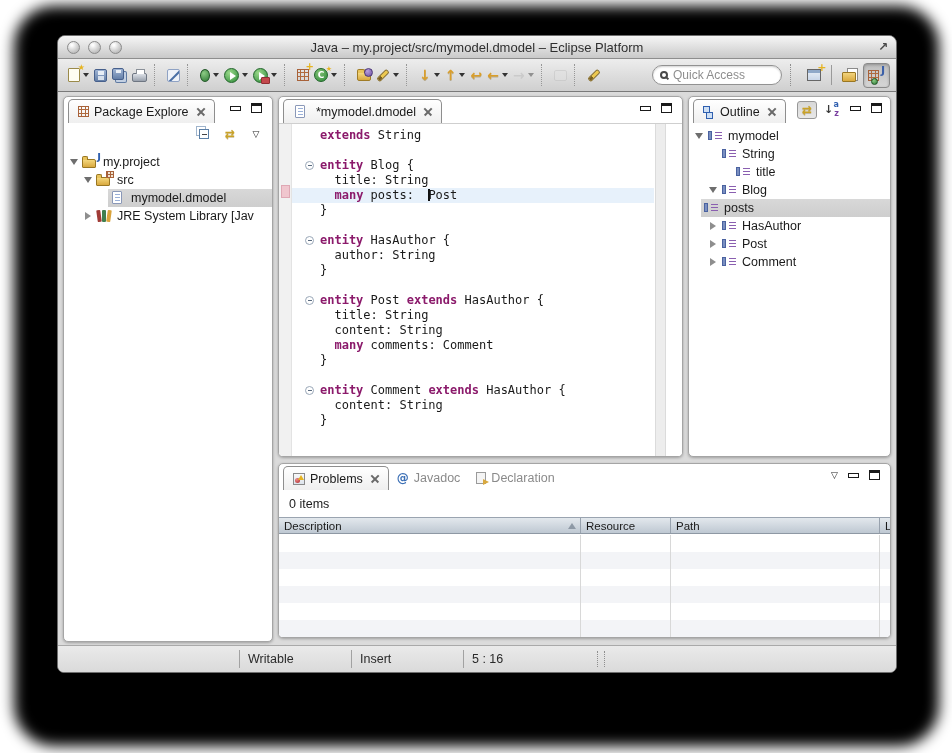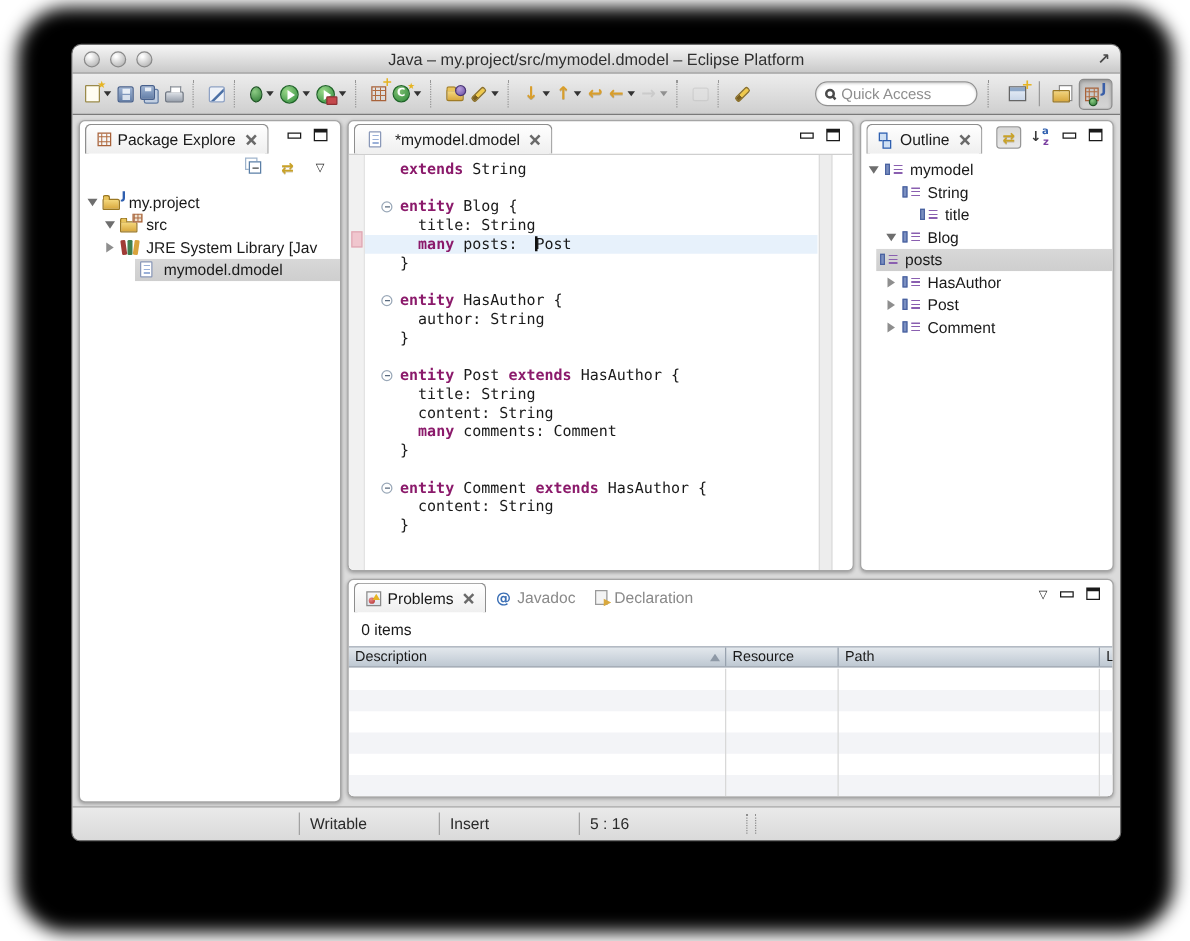--- a/index.html
+++ b/index.html
@@ -334,41 +334,41 @@
               </span>
               <span class="selwrap">
                 <span class="ico">
                   <i class="fb"></i>
                   <i class="ft"></i>
                   <i class="pg"></i>
                 </span>
                 <span>src</span>
               </span>
             </div>
+            <div class="trow sel" style="padding-left: 32px;">
+              <span class="arrbox"></span>
+              <span class="selwrap">
+                <span class="ico">
+                  <i class="pf"></i>
+                  <i class="pl2"></i>
+                </span>
+                <span>mymodel.dmodel</span>
+              </span>
+            </div>
             <div class="trow" style="padding-left: 18px;">
               <span class="arrbox">
                 <span class="tri-r"></span>
               </span>
               <span class="selwrap">
                 <span class="ico">
                   <i class="bk b1"></i>
                   <i class="bk b2"></i>
                   <i class="bk b3"></i>
                 </span>
                 <span>JRE System Library [Jav</span>
-              </span>
-            </div>
-            <div class="trow sel" style="padding-left: 32px;">
-              <span class="arrbox"></span>
-              <span class="selwrap">
-                <span class="ico">
-                  <i class="pf"></i>
-                  <i class="pl2"></i>
-                </span>
-                <span>mymodel.dmodel</span>
               </span>
             </div>
           </div>
       </div>
 
       <div class="panel p-ed">
         <div class="tabrow">
           <span class="tab">
             <span class="ico" style="width:14px">
                 <i class="pf"></i>

